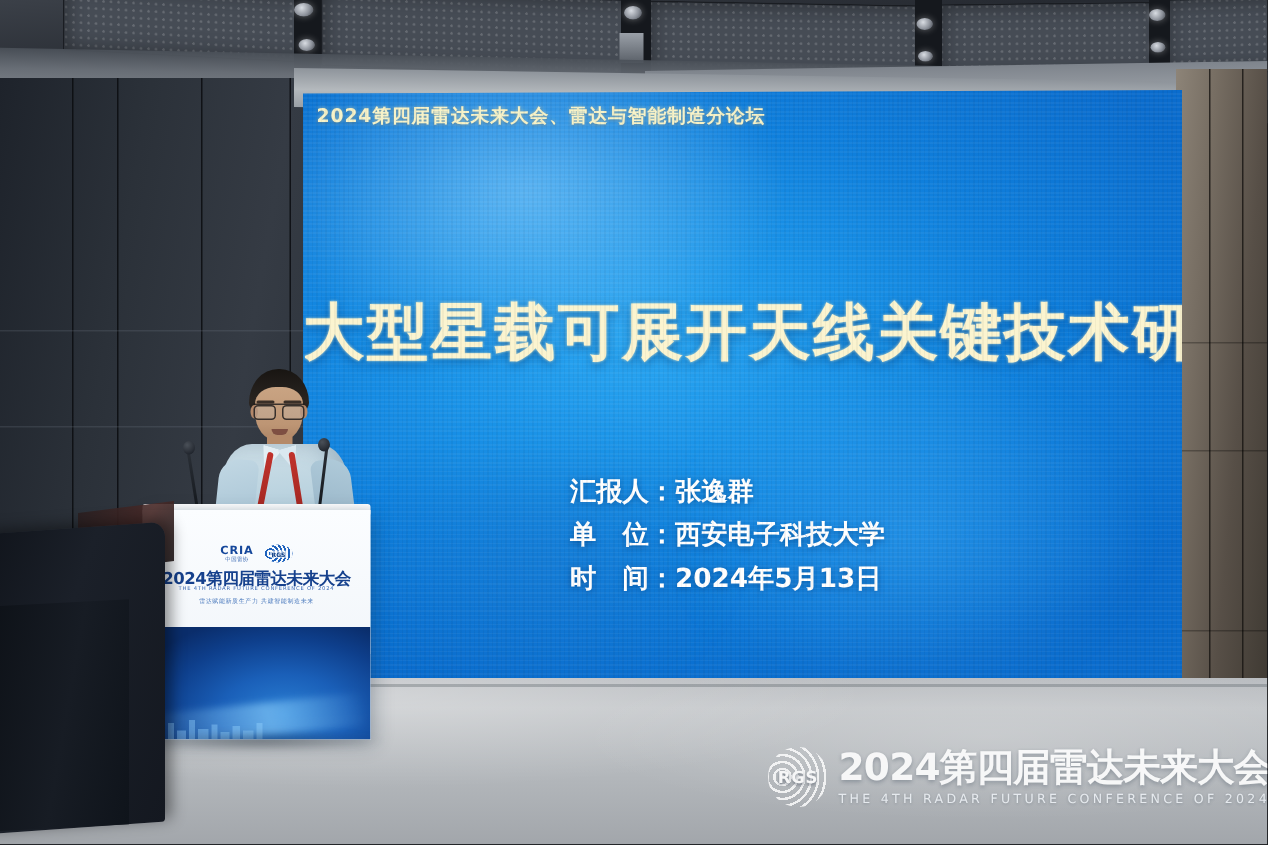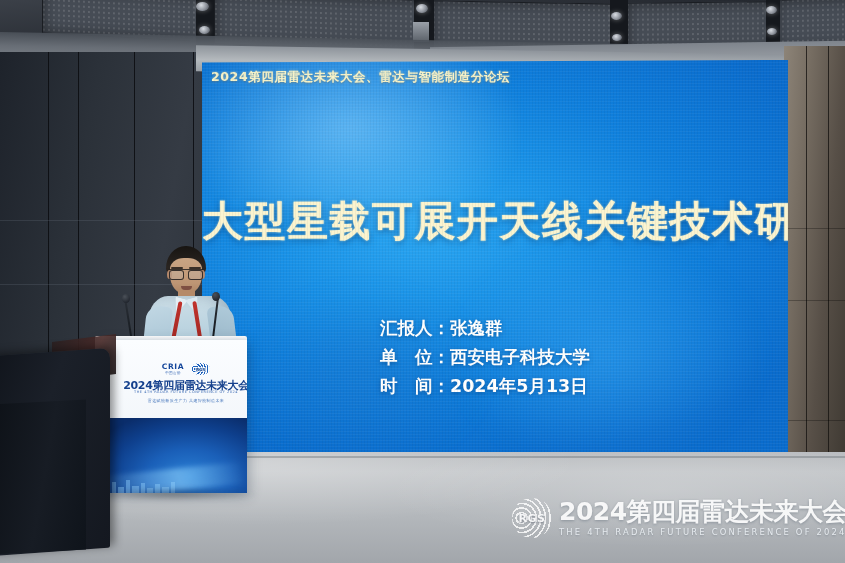--- a/index.html
+++ b/index.html
@@ -308,21 +308,21 @@
     background: linear-gradient(100deg, #edf1f5 0%, #f7fafc 30%, #e4eaf0 70%, #ccd6de 100%);
     box-shadow: 2px 3px 12px rgba(20,40,60,0.30);
     overflow: hidden;
   }
   .podium-top {
     position: absolute; left: 95px; top: 336px; width: 152px; height: 8px;
     background: linear-gradient(180deg, #ffffff, #dde5ec);
     border-radius: 2px;
   }
   .podium-upper {
-    position: absolute; left: 15px; top: 0; width: 100%; height: 96px;
+    position: absolute; left: 0; top: 0; width: 100%; height: 96px;
     background: linear-gradient(180deg, #fbfdff 0%, #f2f6fa 100%);
     text-decoration: underline;
   }
   .podium-lower {
     position: absolute; left: 0; top: 78px; width: 100%; height: 75px;
     background:
       radial-gradient(ellipse 70% 90% at 62% 78%, #2a7fd4 0%, #1a5fb8 40%, #0e3f8c 75%, #0a2d6b 100%);
   }
   .podium-logos {
     position: absolute; left: 0; top: 23px; width: 100%;

